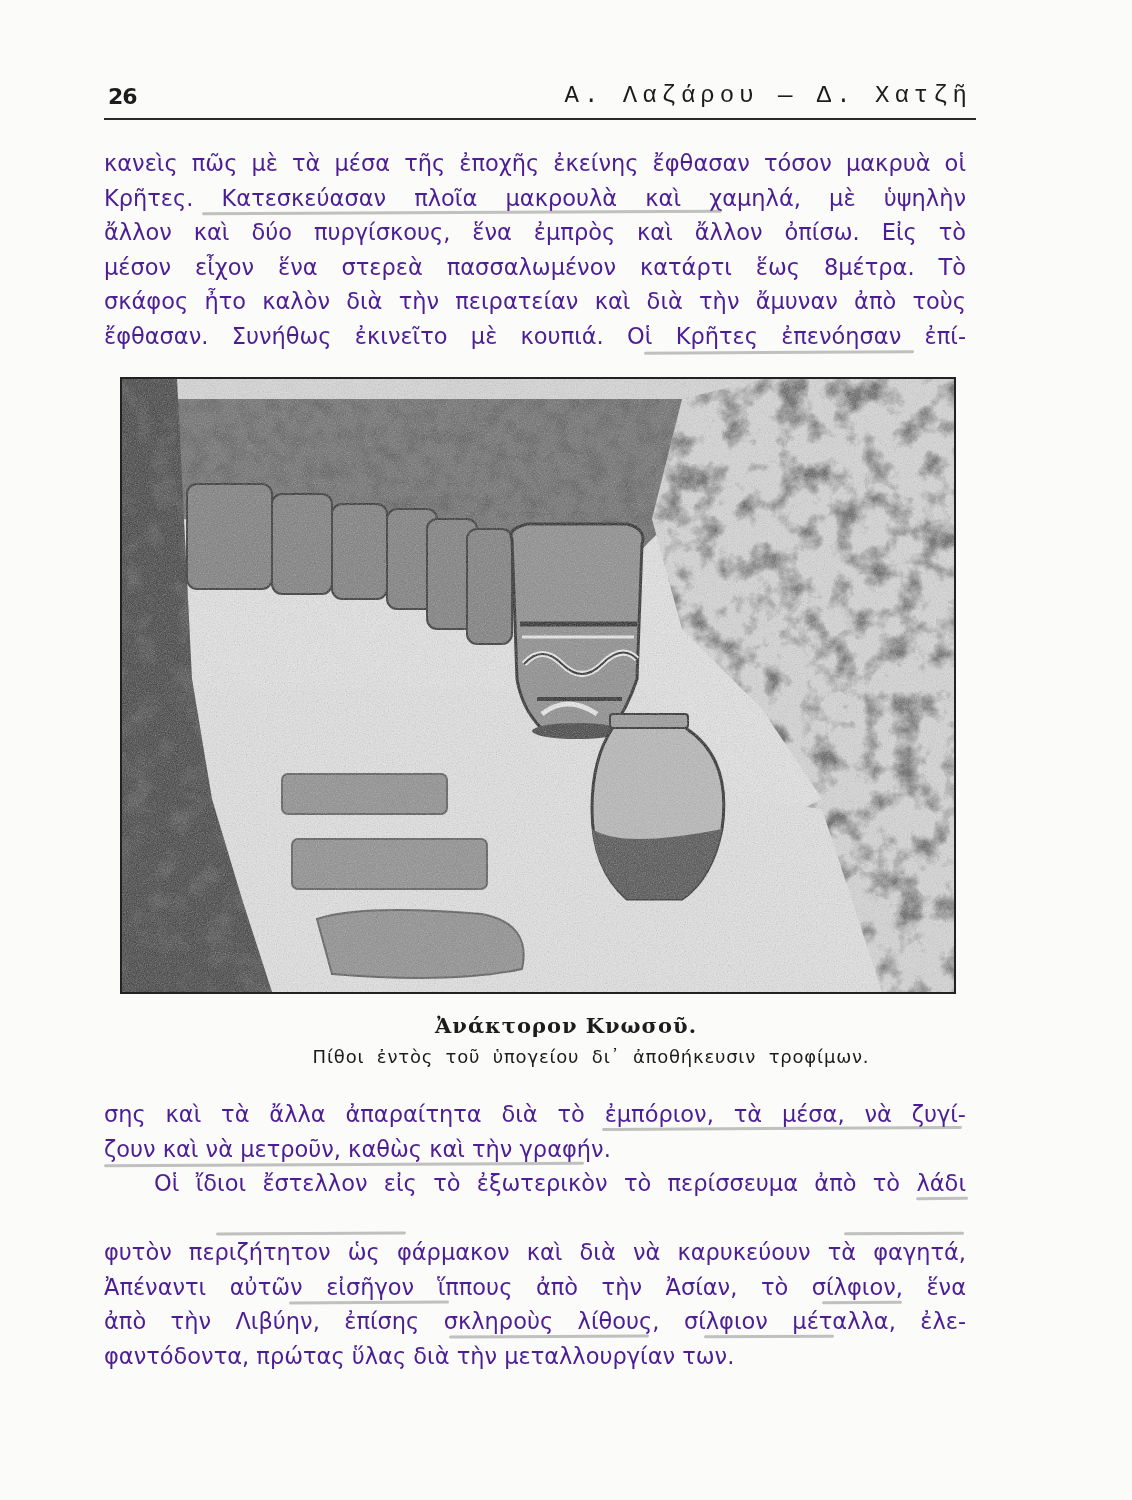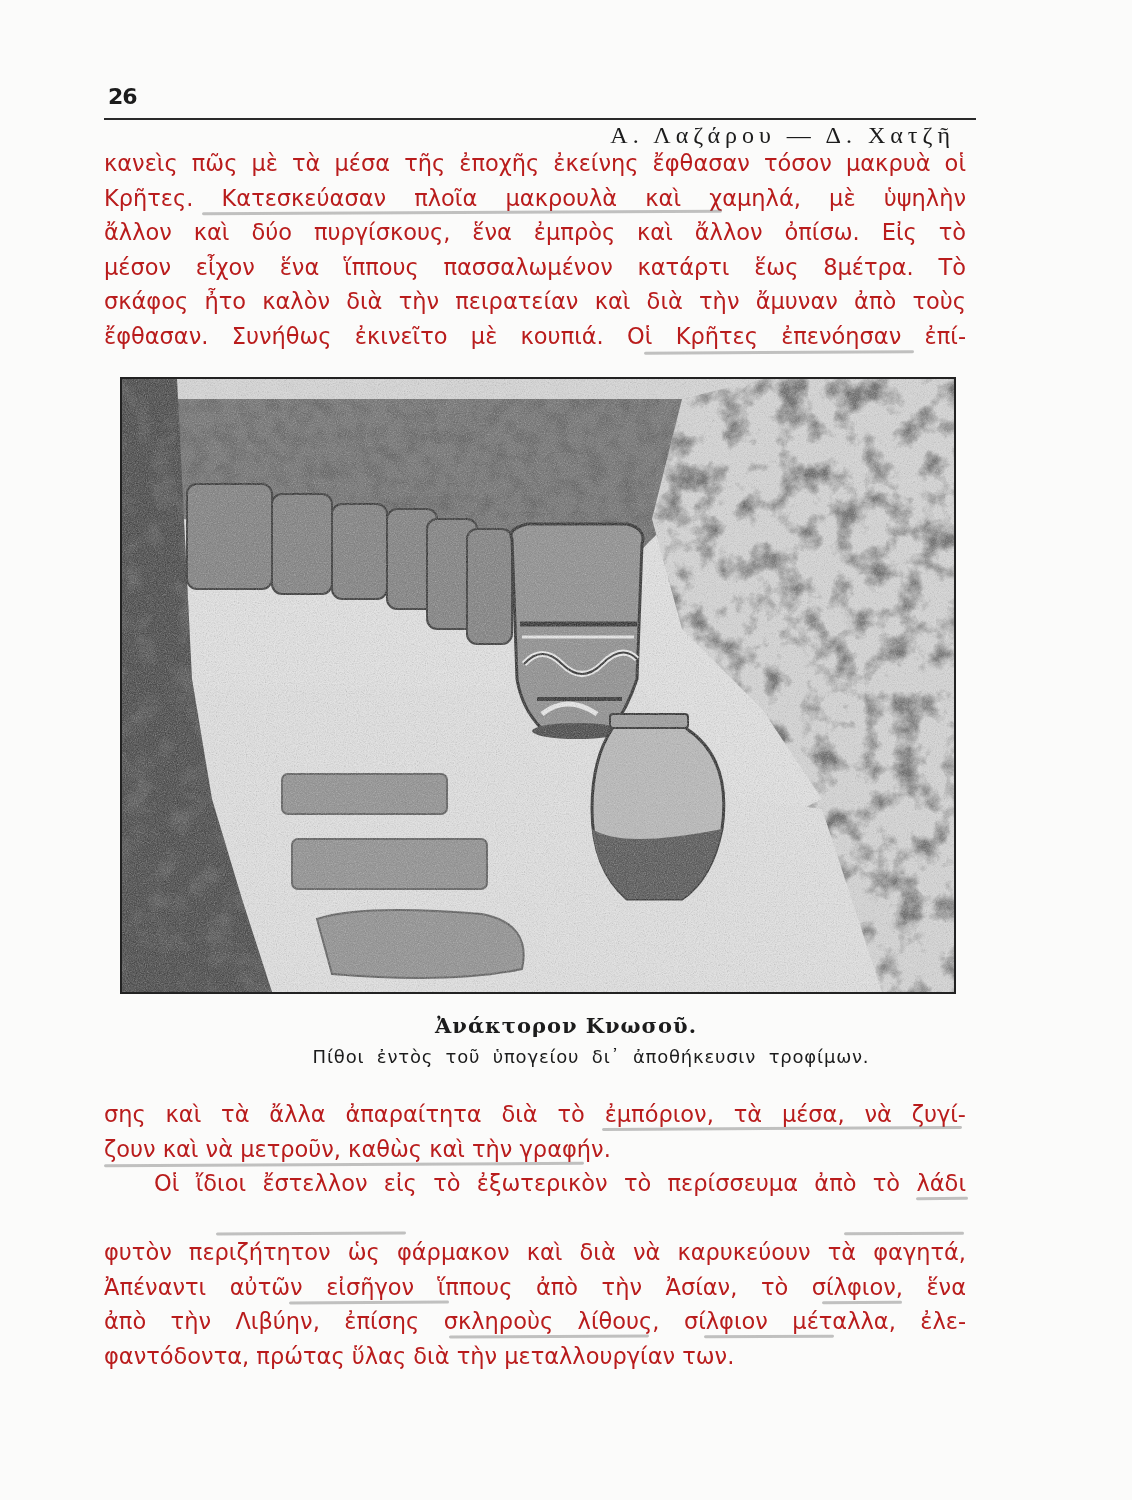--- a/index.html
+++ b/index.html
@@ -12,32 +12,31 @@
     .header {
       position: absolute; left: 104px; top: 82px; width: 872px; height: 36px;
       border-bottom: 2px solid #2a2a2a;
     }
     .page-number {
       position: absolute; left: 4px; top: 2px;
       font-family: "DejaVu Sans", sans-serif; font-size: 22px; font-weight: bold;
       letter-spacing: -1px;
     }
     .running-head {
-      position: absolute; right: 21px; top: 0px;
-      font-family: Liberation Serif, serif; font-size: 24px;
+      position: absolute; right: 4px; top: 0px;
+      font-family: Liberation Mono, monospace; font-size: 24px;
       letter-spacing: 5px;
-      margin-top: 40px;
     }
     .body-text {
       position: absolute; left: 104px; width: 862px;
       font-family: "DejaVu Sans", sans-serif;
       font-size: 22.5px;
       line-height: 34.5px;
       text-align: justify;
-      color: #b91c1c;
+      color: #4c1d95;
     }
     .body-text .line {
       display: block; text-align: justify; text-align-last: justify;
       white-space: nowrap; height: 34.5px;
       position: relative;
     }
     .body-text .line.last { text-align-last: left; }
     .body-text .line.indent { padding-left: 50px; }
     .pencil {
       position: absolute; height: 3px; border-radius: 3px;
@@ -76,21 +75,21 @@
   <span class="running-head">Α. Λαζάρου — Δ. Χατζῆ</span>
 </div>
 
 <div class="body-text" id="top-text">
   <span class="line">κανεὶς πῶς μὲ τὰ μέσα τῆς ἐποχῆς ἐκείνης ἔφθασαν τόσον μακρυὰ οἱ</span>
   <span class="line">
     <span>Κρῆτες. Κατεσκεύασαν πλοῖα μακρουλὰ καὶ χαμηλά, μὲ ὑψηλὴν</span>
     <i class="pencil" style="left:98px; width:520px; top:30px;"></i>
   </span>
   <span class="line">ἄλλον καὶ δύο πυργίσκους, ἕνα ἐμπρὸς καὶ ἄλλον ὀπίσω. Εἰς τὸ</span>
-  <span class="line">μέσον εἶχον ἕνα ἵππους πασσαλωμένον  κατάρτι ἕως 8μέτρα. Τὸ</span>
+  <span class="line">μέσον εἶχον ἕνα στερεὰ πασσαλωμένον  κατάρτι ἕως 8μέτρα. Τὸ</span>
   <span class="line">σκάφος ἦτο καλὸν διὰ τὴν πειρατείαν καὶ διὰ τὴν ἄμυναν ἀπὸ τοὺς</span>
   <span class="line">
     <span>ἔφθασαν. Συνήθως ἐκινεῖτο μὲ κουπιά. Οἱ Κρῆτες ἐπενόησαν ἐπί-</span>
     <i class="pencil" style="left:540px; width:270px; top:32px;"></i>
   </span>
 </div>
 
 <div class="figure">
   <svg width="832" height="613" viewBox="0 0 832 613" xmlns="http://www.w3.org/2000/svg">
     <defs>

